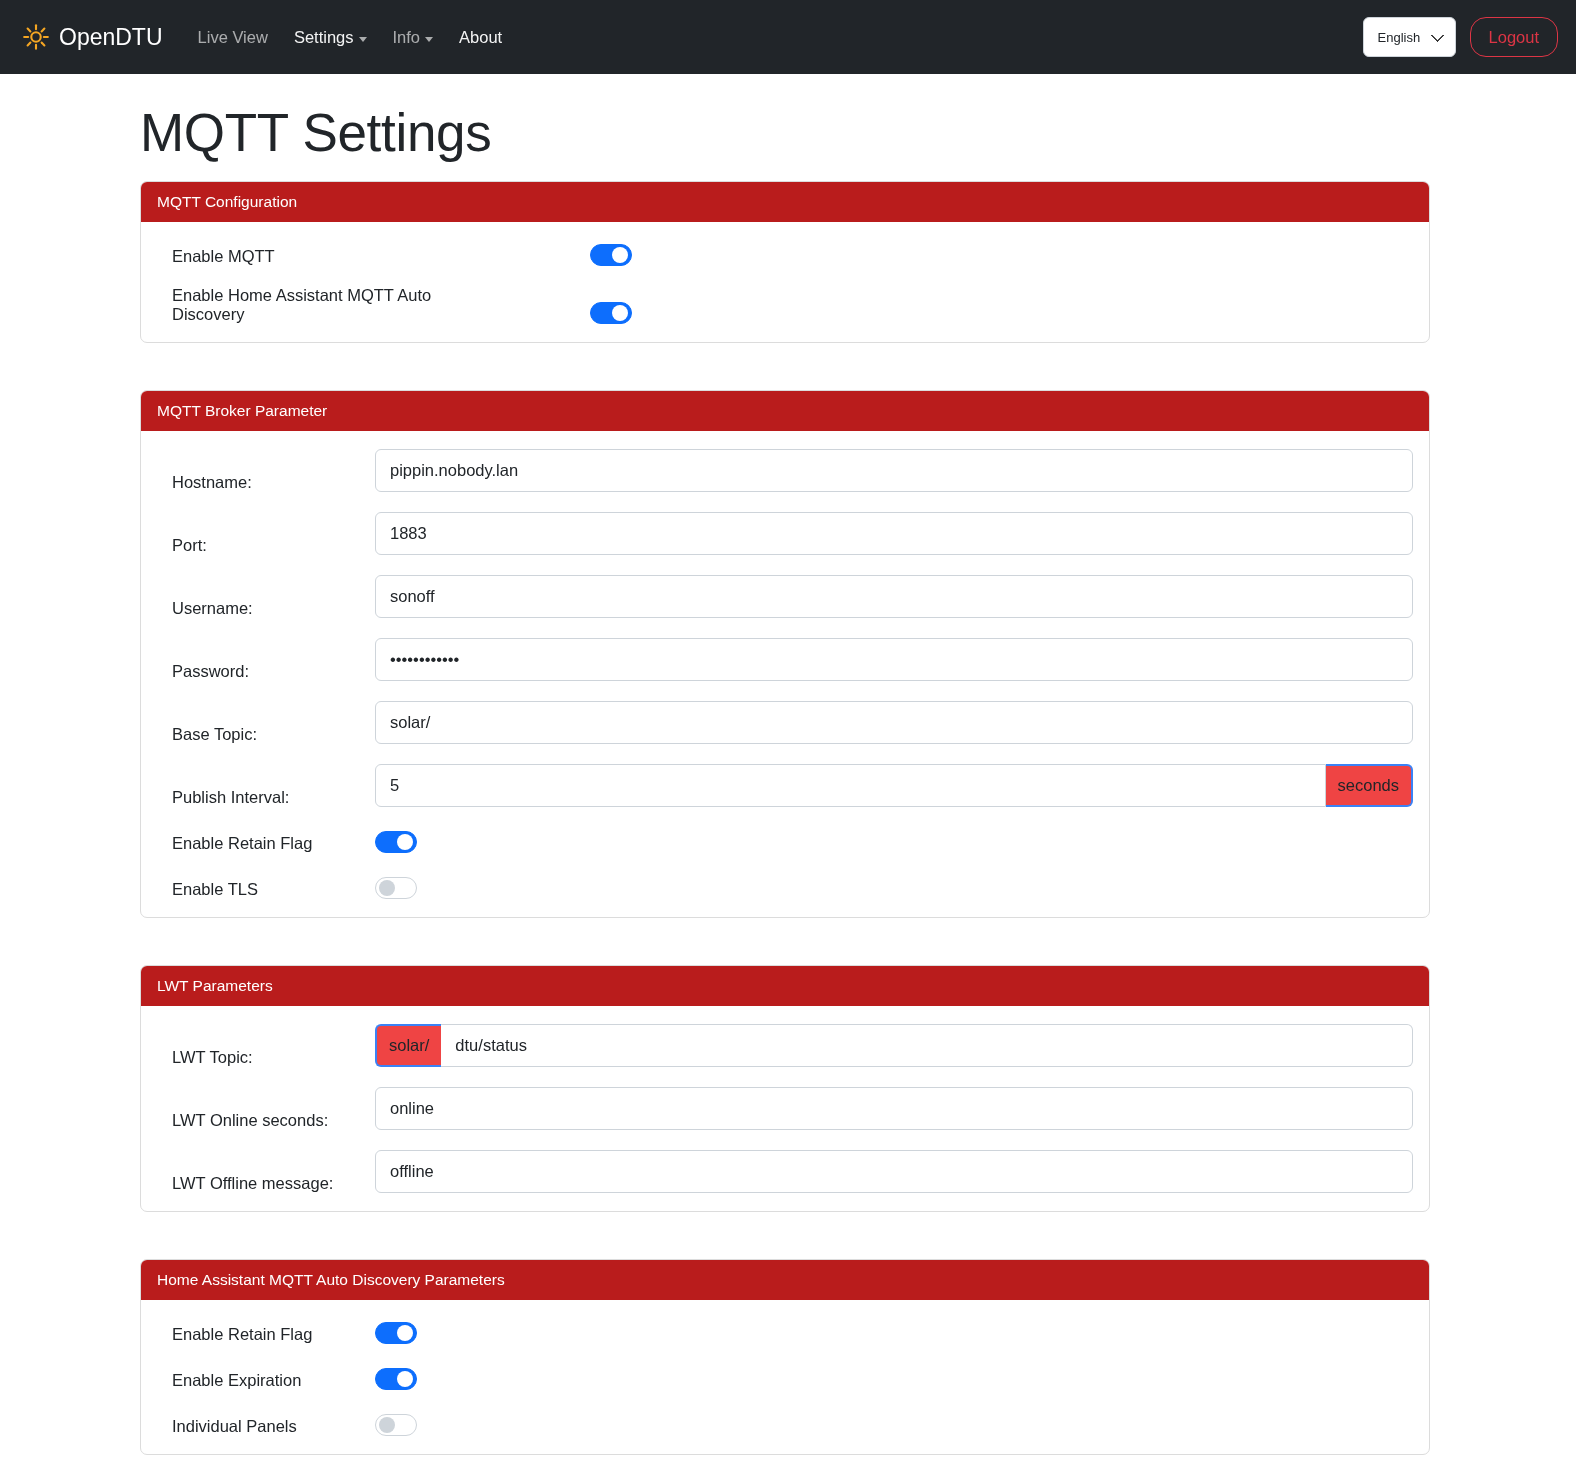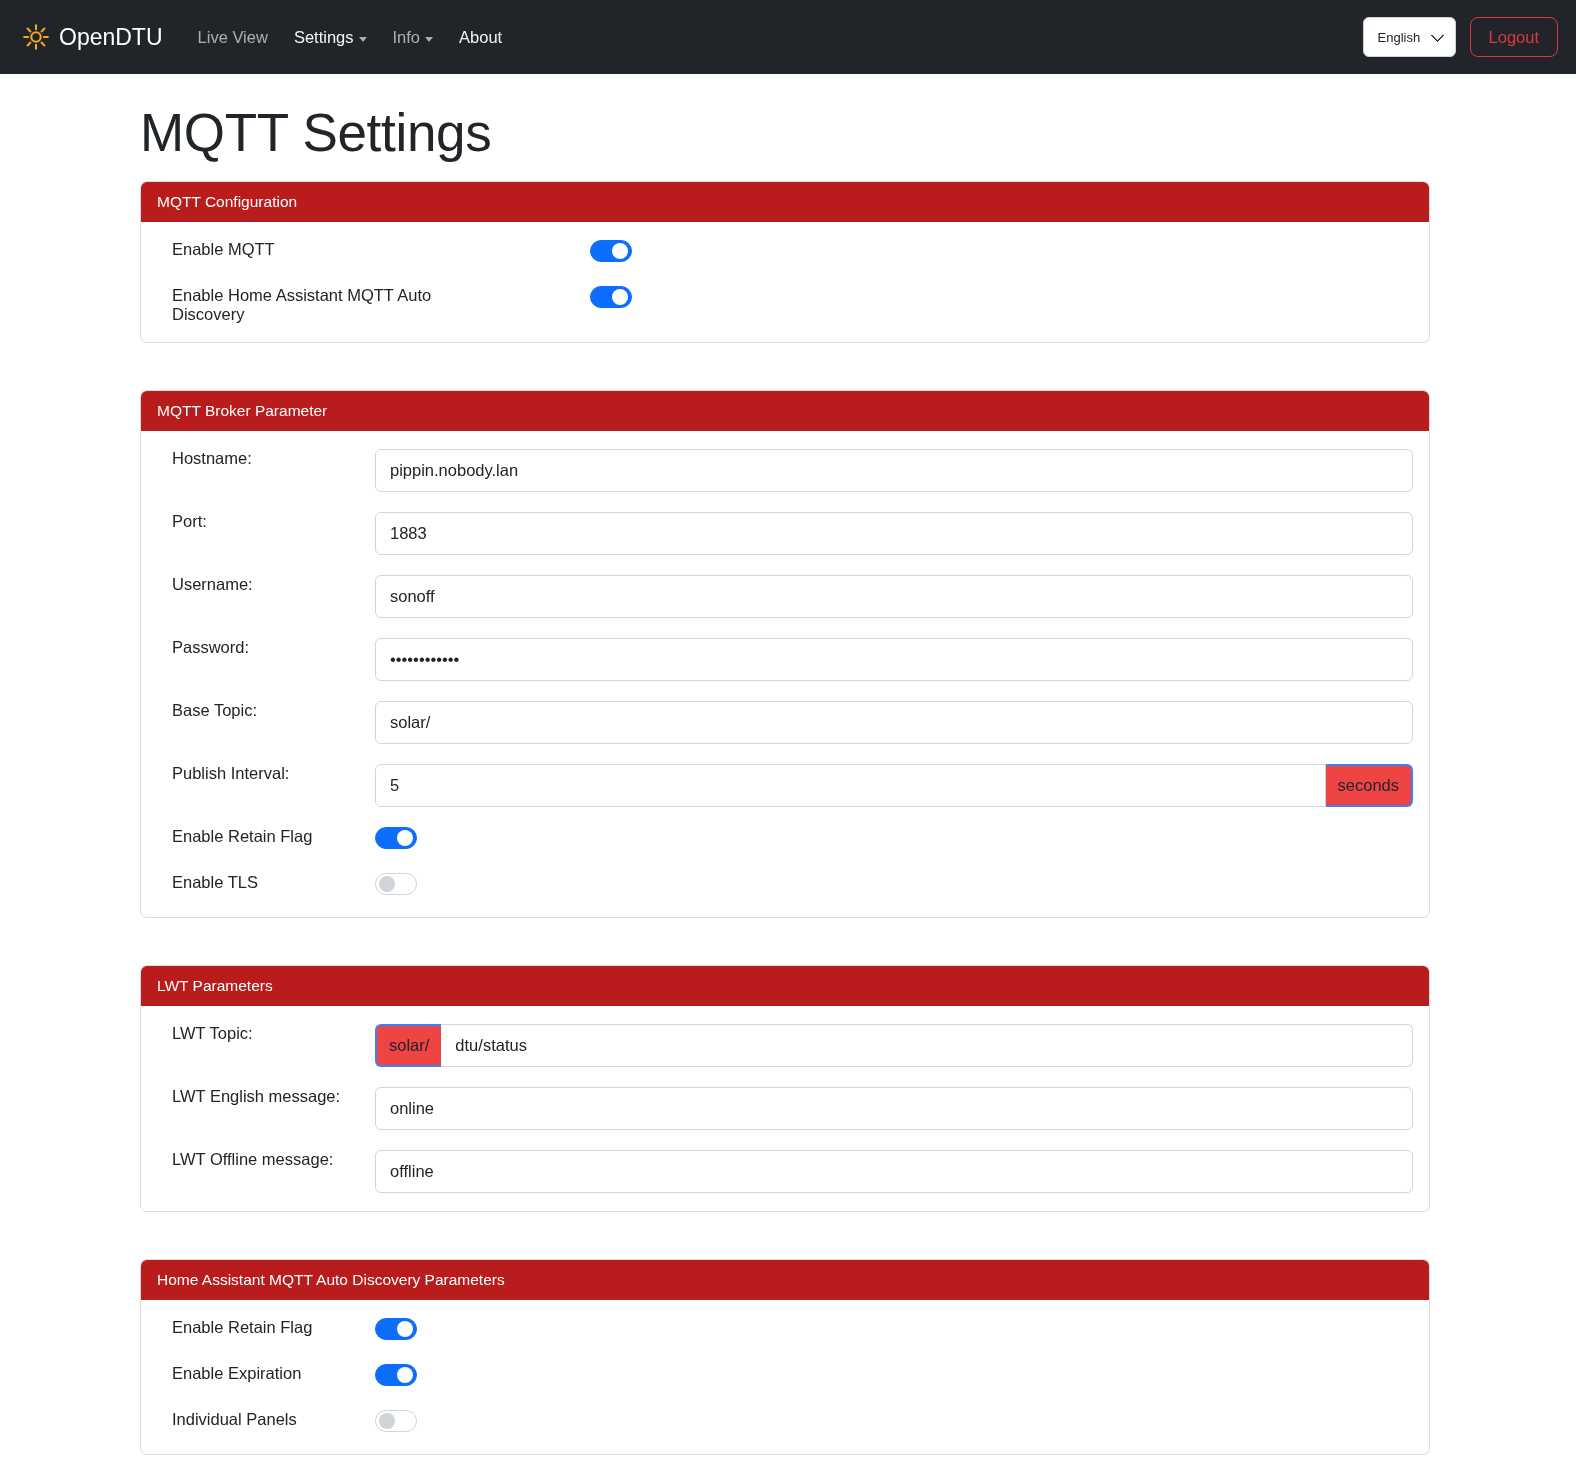--- a/index.html
+++ b/index.html
@@ -76,21 +76,21 @@
     background-image: linear-gradient(45deg, transparent 49%, #333 50%, #333 57%, transparent 58%),
                       linear-gradient(-45deg, transparent 49%, #333 50%, #333 57%, transparent 58%);
     background-position: calc(100% - 17px) 17px, calc(100% - 11px) 17px;
     background-size: 7px 7px, 7px 7px;
     background-repeat: no-repeat;
   }
   .logout-btn {
     background: transparent;
     border: 1px solid #dc3545;
     color: #dc3545;
-    border-radius: 8px;
+    border-radius: 16px;
     font-size: 16.5px;
     font-family: "Liberation Sans", sans-serif;
     padding: 7px 18px;
     height: 40px;
     cursor: pointer;
   }
 
   
   .page { padding: 0 0 24px 0; }
   .page-title {
@@ -112,21 +112,21 @@
     background: #b91c1c;
     color: #ffffff;
     font-size: 15.5px;
     padding: 11px 16px;
     font-weight: 400;
   }
   .card-body { padding: 18px 16px 18px 16px; }
 
   .row {
     display: flex;
-    align-items: flex-start;
+    align-items: flex-end;
     margin-bottom: 20px;
     min-height: 26px;
   }
   .row:last-child { margin-bottom: 0; }
   .row-label {
     width: 218px;
     flex: 0 0 218px;
     font-size: 16.5px;
     color: #212529;
     padding-left: 15px;
@@ -340,21 +340,21 @@
         <div class="row-label">LWT Topic:</div>
         <div class="row-control">
           <div class="input-group">
             <span class="input-addon prefix">solar/</span>
             <input class="form-input right" type="text" value="dtu/status" style="">
           </div>
         </div>
       </div>
 
       <div class="row">
-        <div class="row-label">LWT English message:</div>
+        <div class="row-label">LWT Online seconds:</div>
         <div class="row-control">
           <input class="form-input" type="text" value="online" style="">
         </div>
       </div>
 
       <div class="row">
         <div class="row-label">LWT Offline message:</div>
         <div class="row-control">
           <input class="form-input" type="text" value="offline" style="">
         </div>

